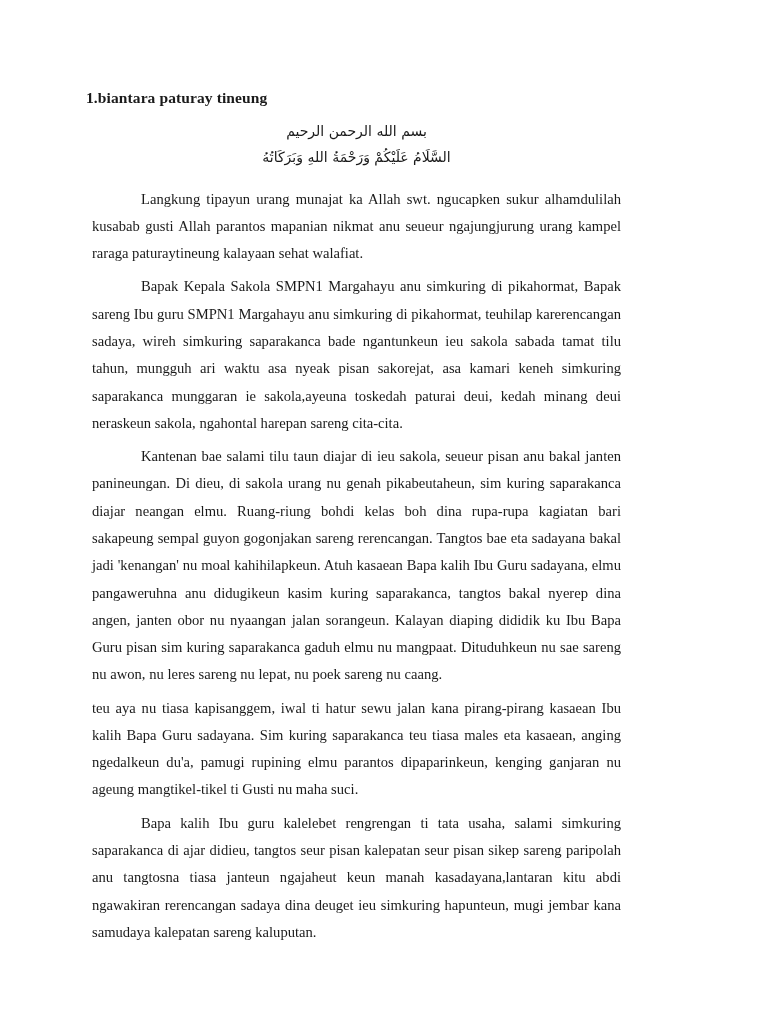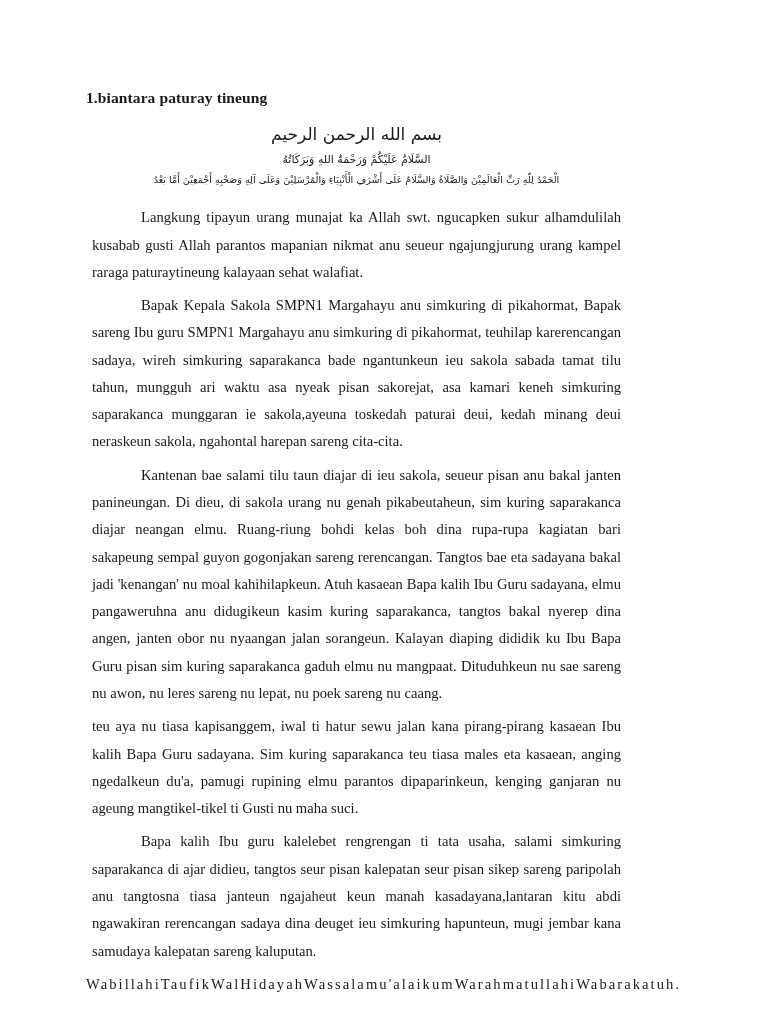--- a/index.html
+++ b/index.html
@@ -36,26 +36,26 @@
   }
   .arabic-line {
     font-family: "DejaVu Sans", sans-serif;
     direction: rtl;
     unicode-bidi: bidi-override;
     text-align: center;
     color: #1a1a1a;
     white-space: nowrap;
   }
   .arabic-basmalah {
-    font-size: 17px;
+    font-size: 14px;
     line-height: 1.55;
     margin-bottom: 2px;
   }
   .arabic-salam {
-    font-size: 11px;
+    font-size: 14px;
     line-height: 1.75;
     margin-bottom: 2px;
   }
   .arabic-hamdalah {
     font-size: 9.6px;
     line-height: 1.8;
     letter-spacing: -0.05px;
   }
   .body-para {
     font-size: 14.6px;
@@ -81,28 +81,26 @@
 </head>
 <body>
 
 <div class="page">
 
   <h1 class="doc-title">1.biantara paturay tineung</h1>
 
   <div class="arabic-block">
     <div class="arabic-line arabic-basmalah">بسم الله الرحمن الرحيم</div>
     <div class="arabic-line arabic-salam">السَّلَامُ عَلَيْكُمْ وَرَحْمَةُ اللهِ وَبَرَكَاتُهُ</div>
-    <div class="arabic-line arabic-hamdalah">الْحَمْدُ لِلّهِ رَبِّ الْعَالَمِيْنَ وَالصَّلَاةُ وَالسَّلَامُ عَلَى أَشْرَفِ الْأَنْبِيَاءِ وَالْمُرْسَلِيْنَ وَعَلَى آلِهِ وَصَحْبِهِ أَجْمَعِيْنَ أَمَّا بَعْدُ</div>
   </div>
 
   <p class="body-para">Langkung tipayun urang munajat ka Allah swt. ngucapken sukur alhamdulilah kusabab gusti Allah parantos mapanian nikmat anu seueur ngajungjurung urang kampel raraga paturaytineung kalayaan sehat walafiat.</p>
 
   <p class="body-para">Bapak Kepala Sakola SMPN1 Margahayu anu simkuring di pikahormat, Bapak sareng Ibu guru SMPN1 Margahayu anu simkuring di pikahormat, teuhilap karerencangan sadaya, wireh simkuring saparakanca bade ngantunkeun ieu sakola sabada tamat tilu tahun, mungguh ari waktu asa nyeak pisan sakorejat, asa kamari keneh simkuring saparakanca munggaran ie sakola,ayeuna toskedah paturai deui, kedah minang deui neraskeun sakola, ngahontal harepan sareng cita-cita.</p>
 
   <p class="body-para">Kantenan bae salami tilu taun diajar di ieu sakola, seueur pisan anu bakal janten panineungan. Di dieu, di sakola urang nu genah pikabeutaheun, sim kuring saparakanca diajar neangan elmu. Ruang-riung bohdi kelas boh dina rupa-rupa kagiatan bari sakapeung sempal guyon gogonjakan sareng rerencangan. Tangtos bae eta sadayana bakal jadi 'kenangan' nu moal kahihilapkeun. Atuh kasaean Bapa kalih Ibu Guru sadayana, elmu pangaweruhna anu didugikeun kasim kuring saparakanca, tangtos bakal nyerep dina angen, janten obor nu nyaangan jalan sorangeun. Kalayan diaping dididik ku Ibu Bapa Guru pisan sim kuring saparakanca gaduh elmu nu mangpaat. Dituduhkeun nu sae sareng nu awon, nu leres sareng nu lepat, nu poek sareng nu caang.</p>
 
   <p class="body-para no-indent">teu aya nu tiasa kapisanggem, iwal ti hatur sewu jalan kana pirang-pirang kasaean Ibu kalih Bapa Guru sadayana. Sim kuring saparakanca teu tiasa males eta kasaean, anging ngedalkeun du'a, pamugi rupining elmu parantos dipaparinkeun, kenging ganjaran nu ageung mangtikel-tikel ti Gusti nu maha suci.</p>
 
   <p class="body-para">Bapa kalih Ibu guru kalelebet rengrengan ti tata usaha, salami simkuring saparakanca di ajar didieu, tangtos seur pisan kalepatan seur pisan sikep sareng paripolah anu tangtosna tiasa janteun ngajaheut keun manah kasadayana,lantaran kitu abdi ngawakiran rerencangan sadaya dina deuget ieu simkuring hapunteun, mugi jembar kana samudaya kalepatan sareng kaluputan.</p>
 
-  <p class="closing-line">WabillahiTaufikWalHidayahWassalamu'alaikumWarahmatullahiWabarakatuh.</p>
 
 </div>
 
 </body></html>

